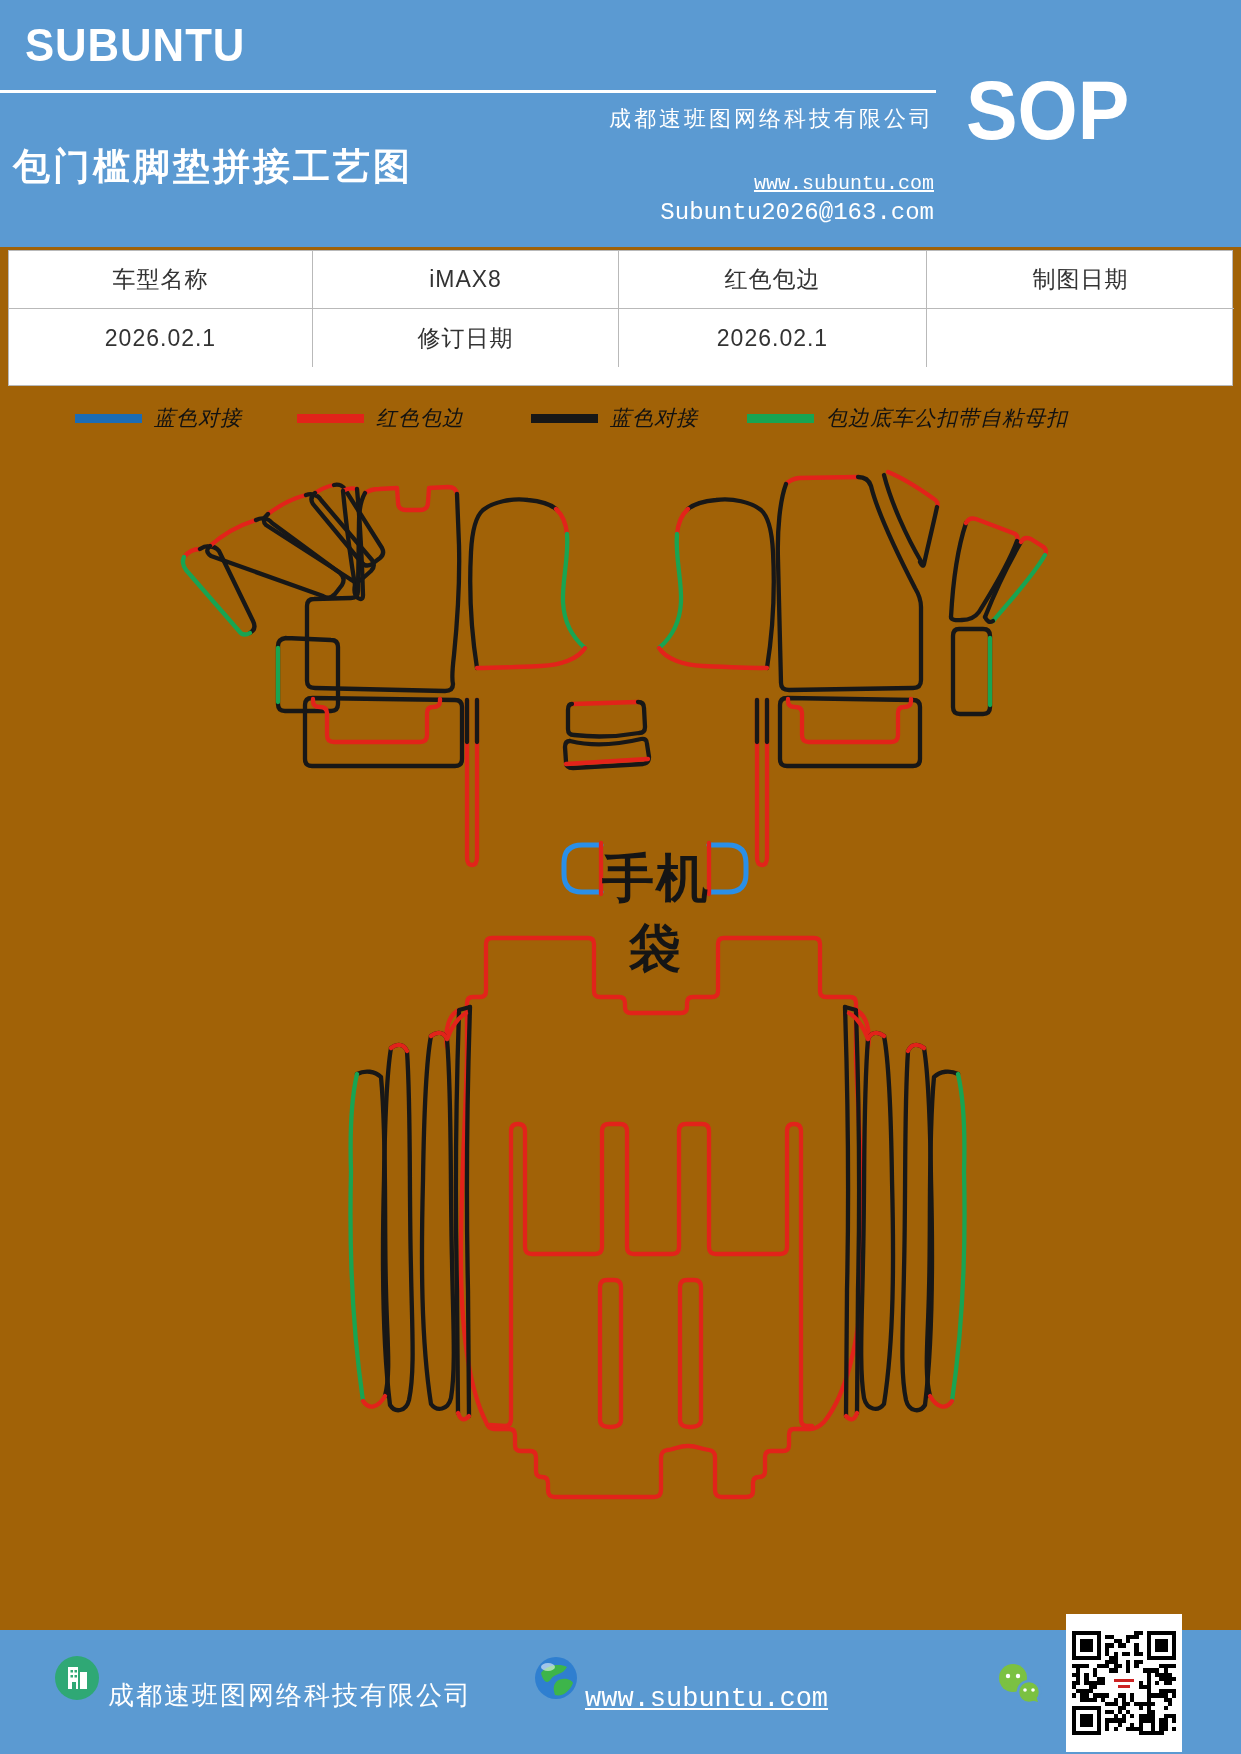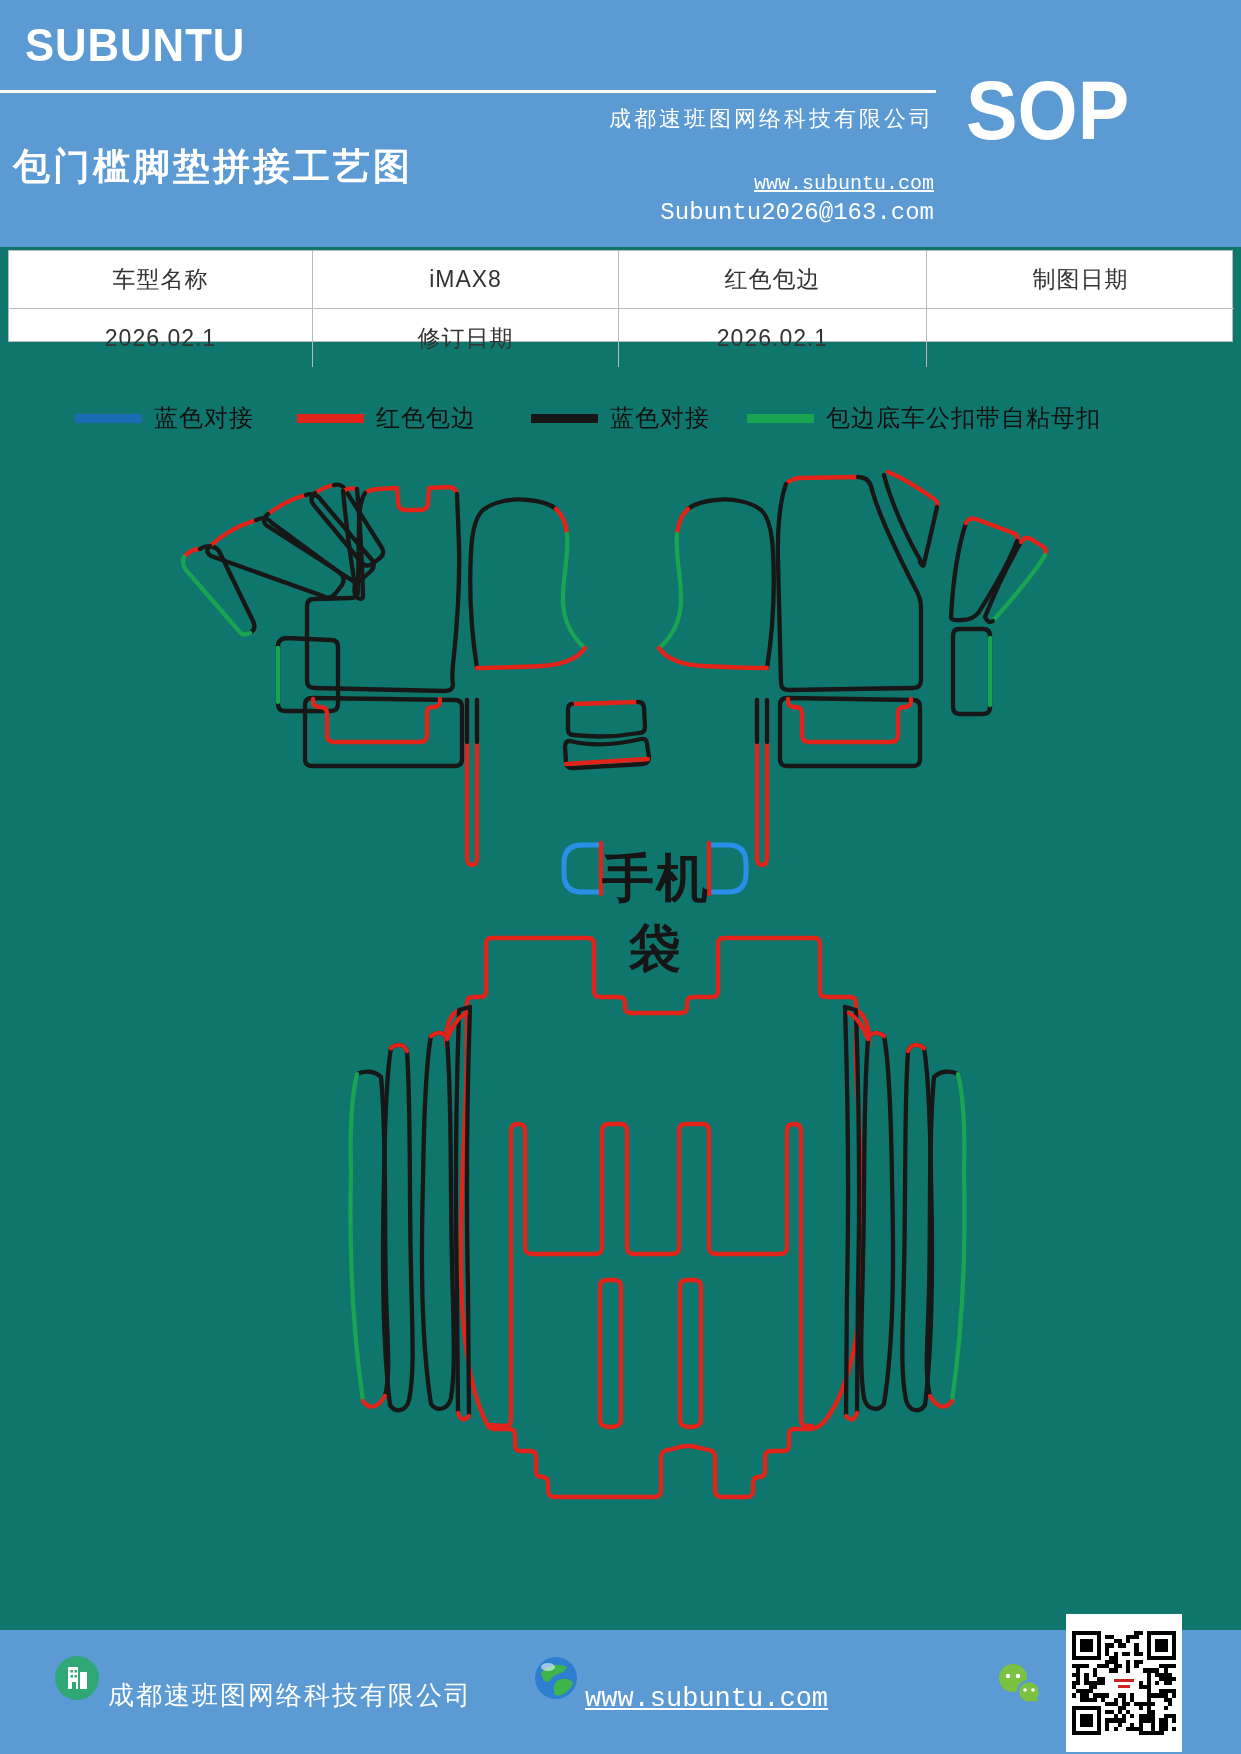--- a/index.html
+++ b/index.html
@@ -1,42 +1,42 @@
 <!DOCTYPE html>
 <html style="--banner: #5b9ad2; --ink: #171717; --red: #e2231a; --green: #18a452; --bblue: #2a8fe8; --lblue: #1b6cb5; --tborder: #b9b9b9; --wechat: #7bc142; --building: #2fa875; --globe: #2f7fd0;"><head>
 <meta charset="utf-8">
 <style>
   html,body{margin:0;padding:0;background:#888;}
-  #page{position:relative;width:1241px;height:1754px;background:#0f766e;overflow:hidden;
+  #page{position:relative;width:1241px;height:1754px;background:#a16207;overflow:hidden;
         font-family:"Liberation Sans",sans-serif;}
   
   #banner{position:absolute;left:0;top:0;width:1241px;height:247px;background:var(--banner);}
   #brand{position:absolute;left:25px;top:18px;font-size:46px;font-weight:bold;color:#fff;
          transform:scaleX(.95);transform-origin:left;letter-spacing:1px;}
   #hdr-rule{position:absolute;left:0;top:90px;width:936px;height:3px;background:#fff;}
   #doc-title{position:absolute;left:13px;top:142px;font-size:37px;font-weight:bold;color:#fff;letter-spacing:3px;}
   #hdr-right{position:absolute;top:104px;right:307px;text-align:right;color:#fff;}
   #hdr-company{font-size:22px;letter-spacing:3px;}
   #hdr-web{display:inline-block;margin-top:38px;font-size:20px;color:#fff;text-decoration:underline;
            font-family:"Liberation Mono",monospace;}
   #hdr-mail{margin-top:4px;font-size:24px;font-family:"Liberation Mono",monospace;}
   #sop{position:absolute;left:966px;top:62px;font-size:84px;font-weight:bold;color:#fff;
        transform:scaleX(.92);transform-origin:left;}
   
-  #info-table{position:absolute;left:8px;top:250px;width:1225px;height:92px;background:#fff;
+  #info-table{position:absolute;left:8px;top:250px;width:1225px;height:136px;background:#fff;
       display:grid;grid-template-columns:304px 306px 308px 307px;grid-template-rows:58px 58px;
       border:1px solid var(--tborder);box-sizing:border-box;}
   #info-table .cell{border-right:1px solid var(--tborder);border-bottom:1px solid var(--tborder);
       display:flex;align-items:center;justify-content:center;font-size:23px;color:#333;letter-spacing:1px;}
   #info-table .cell:nth-child(4n){border-right:none;}
   #info-table .cell:nth-child(n+5){border-bottom:none;}
   
   .lg-item{position:absolute;top:403px;display:flex;align-items:center;height:30px;}
   .lg-item .sw{width:67px;height:9px;margin-right:12px;}
-  .lg-item .lb{font-size:24px;color:#111;letter-spacing:1px;white-space:nowrap;}
+  .lg-item .lb{font-size:21px;color:#111;letter-spacing:1px;white-space:nowrap;font-style:italic;}
   
   #draw{position:absolute;left:0;top:0;width:1241px;height:1754px;}
   .ln{fill:none;stroke-width:4.3px;stroke-linecap:round;stroke-linejoin:round;}
   .k{stroke:var(--ink);} .r{stroke:var(--red);} .g{stroke:var(--green);} .bb{stroke:var(--bblue);stroke-width:5px;}
   #phone-label{position:absolute;left:598px;top:844px;width:116px;text-align:center;
       font-size:52px;font-weight:bold;color:#151515;letter-spacing:2px;}
   
   #footer{position:absolute;left:0;top:1630px;width:1241px;height:124px;background:var(--banner);}
   #ft-company{position:absolute;left:108px;top:1678px;font-size:26px;color:#fff;letter-spacing:2px;}
   #ft-web{position:absolute;left:585px;top:1684px;font-size:27px;color:#fff;text-decoration:underline;

